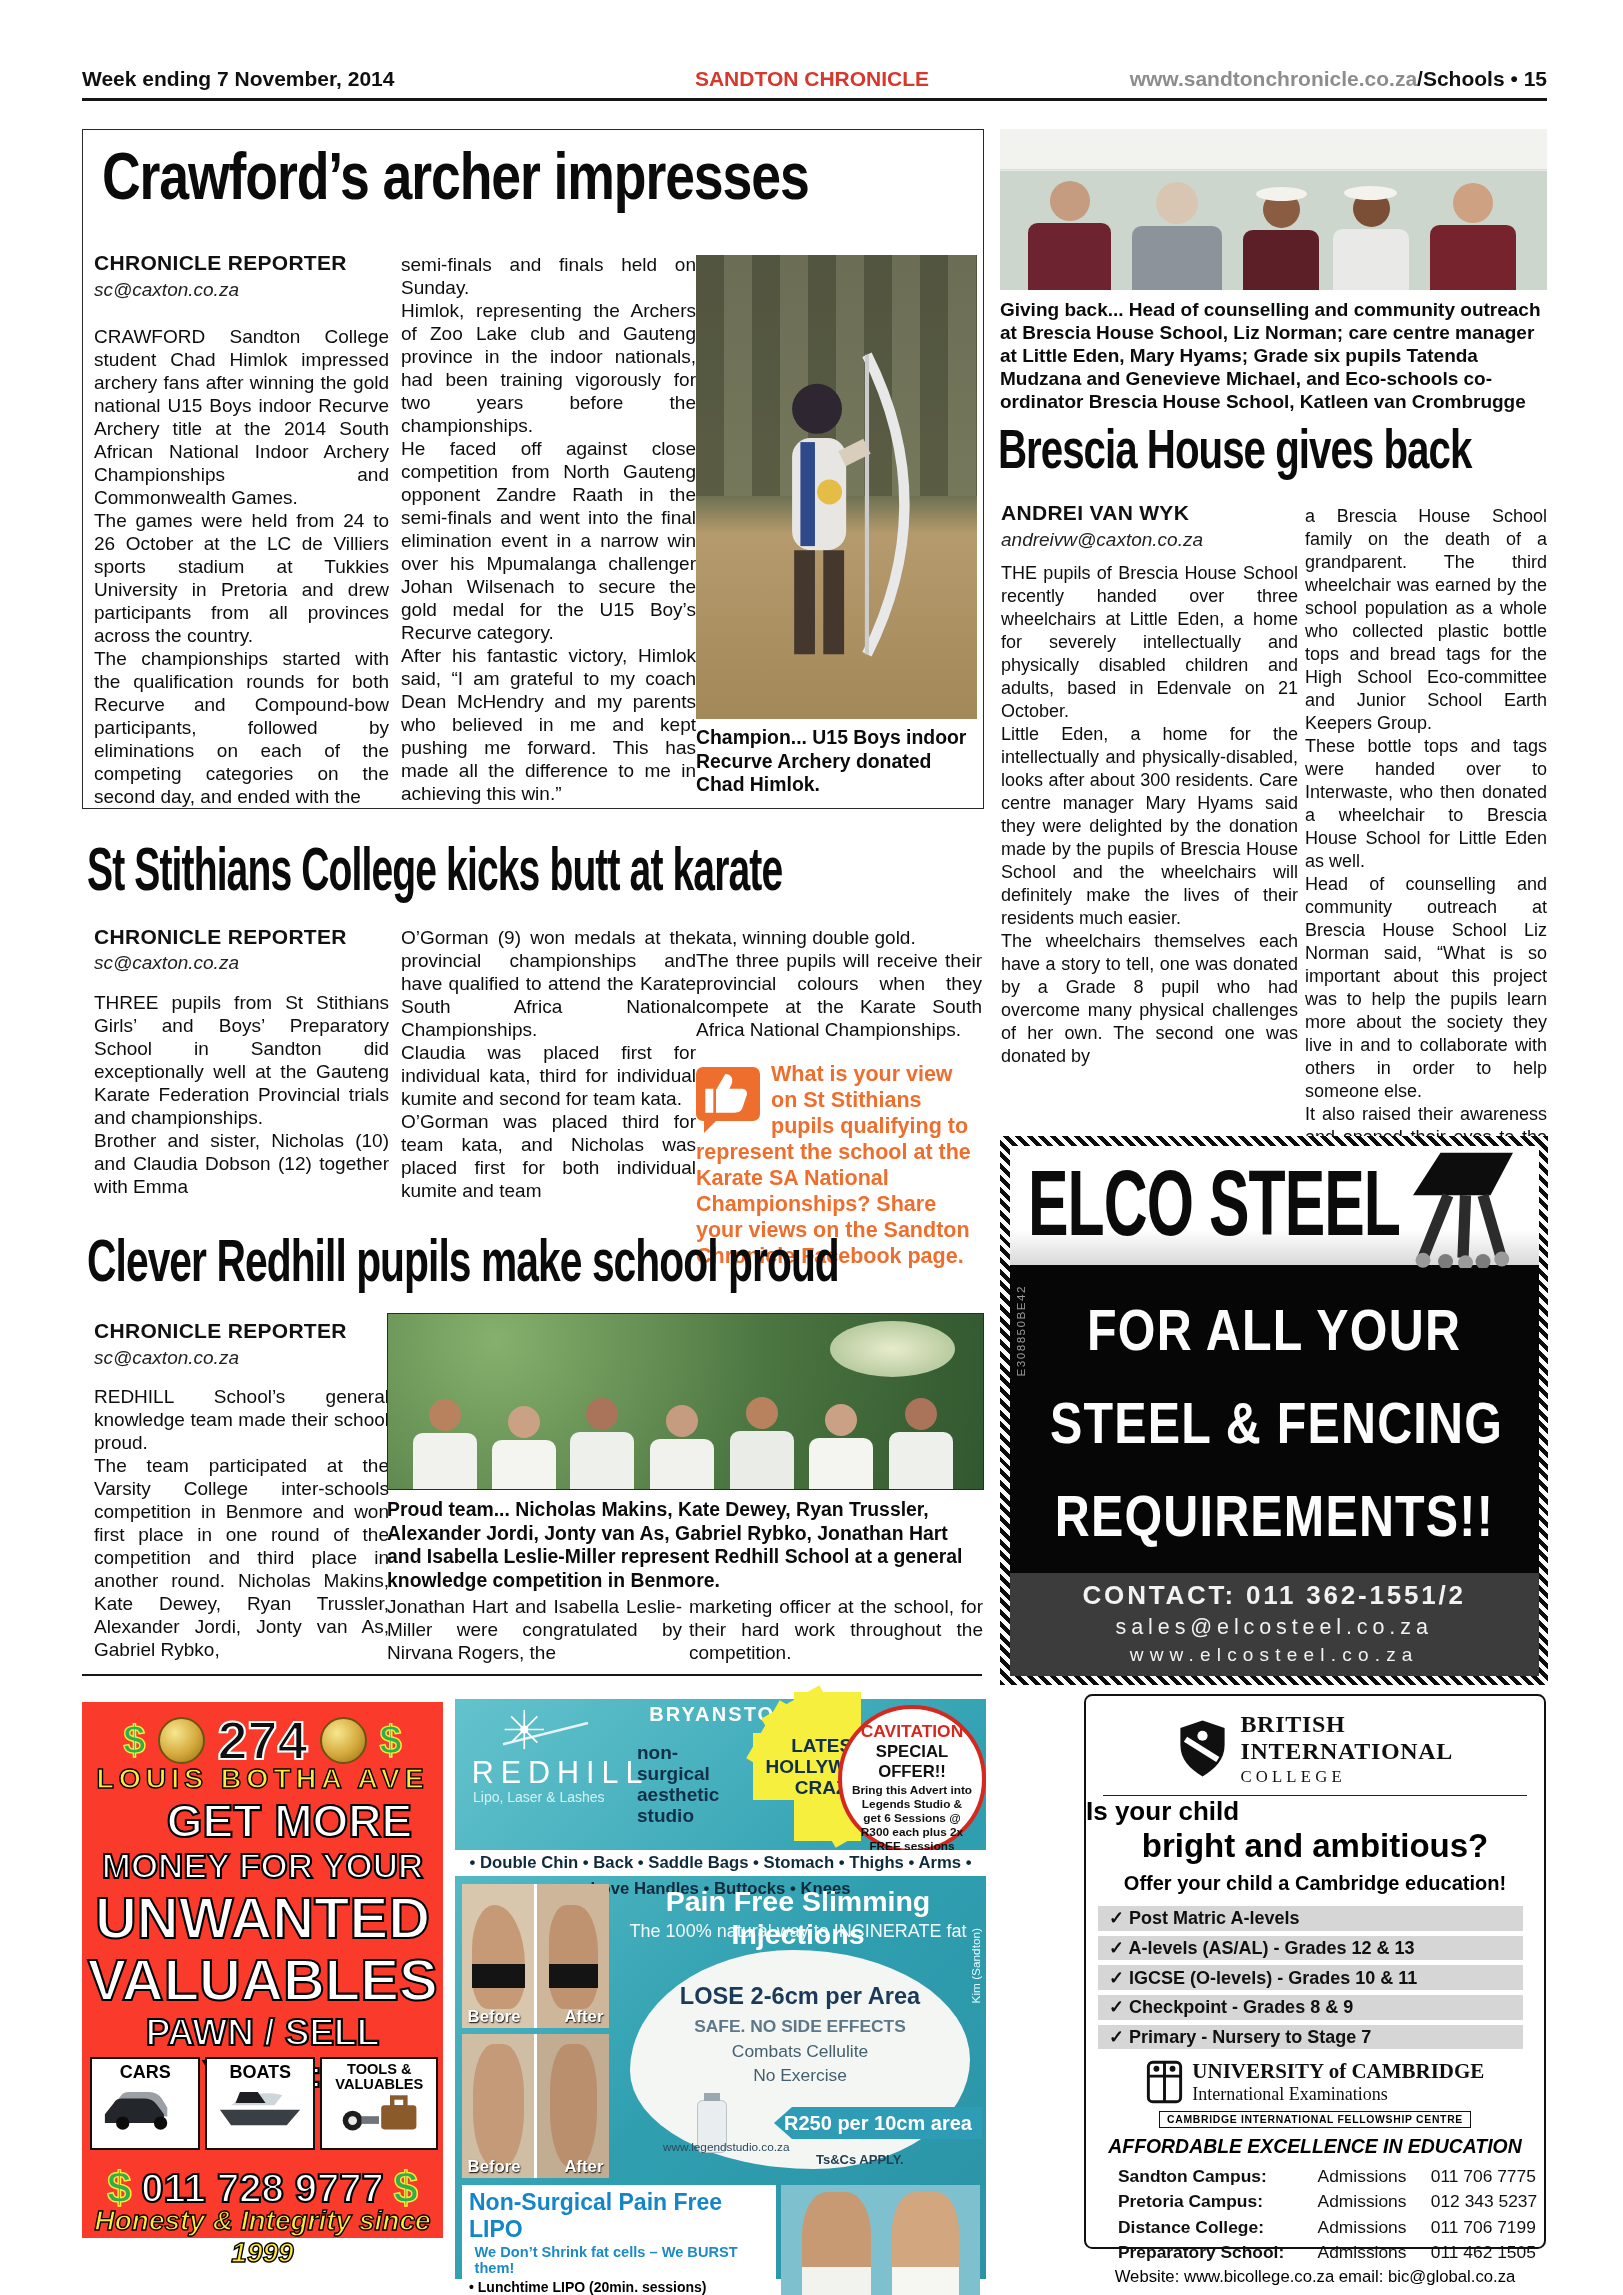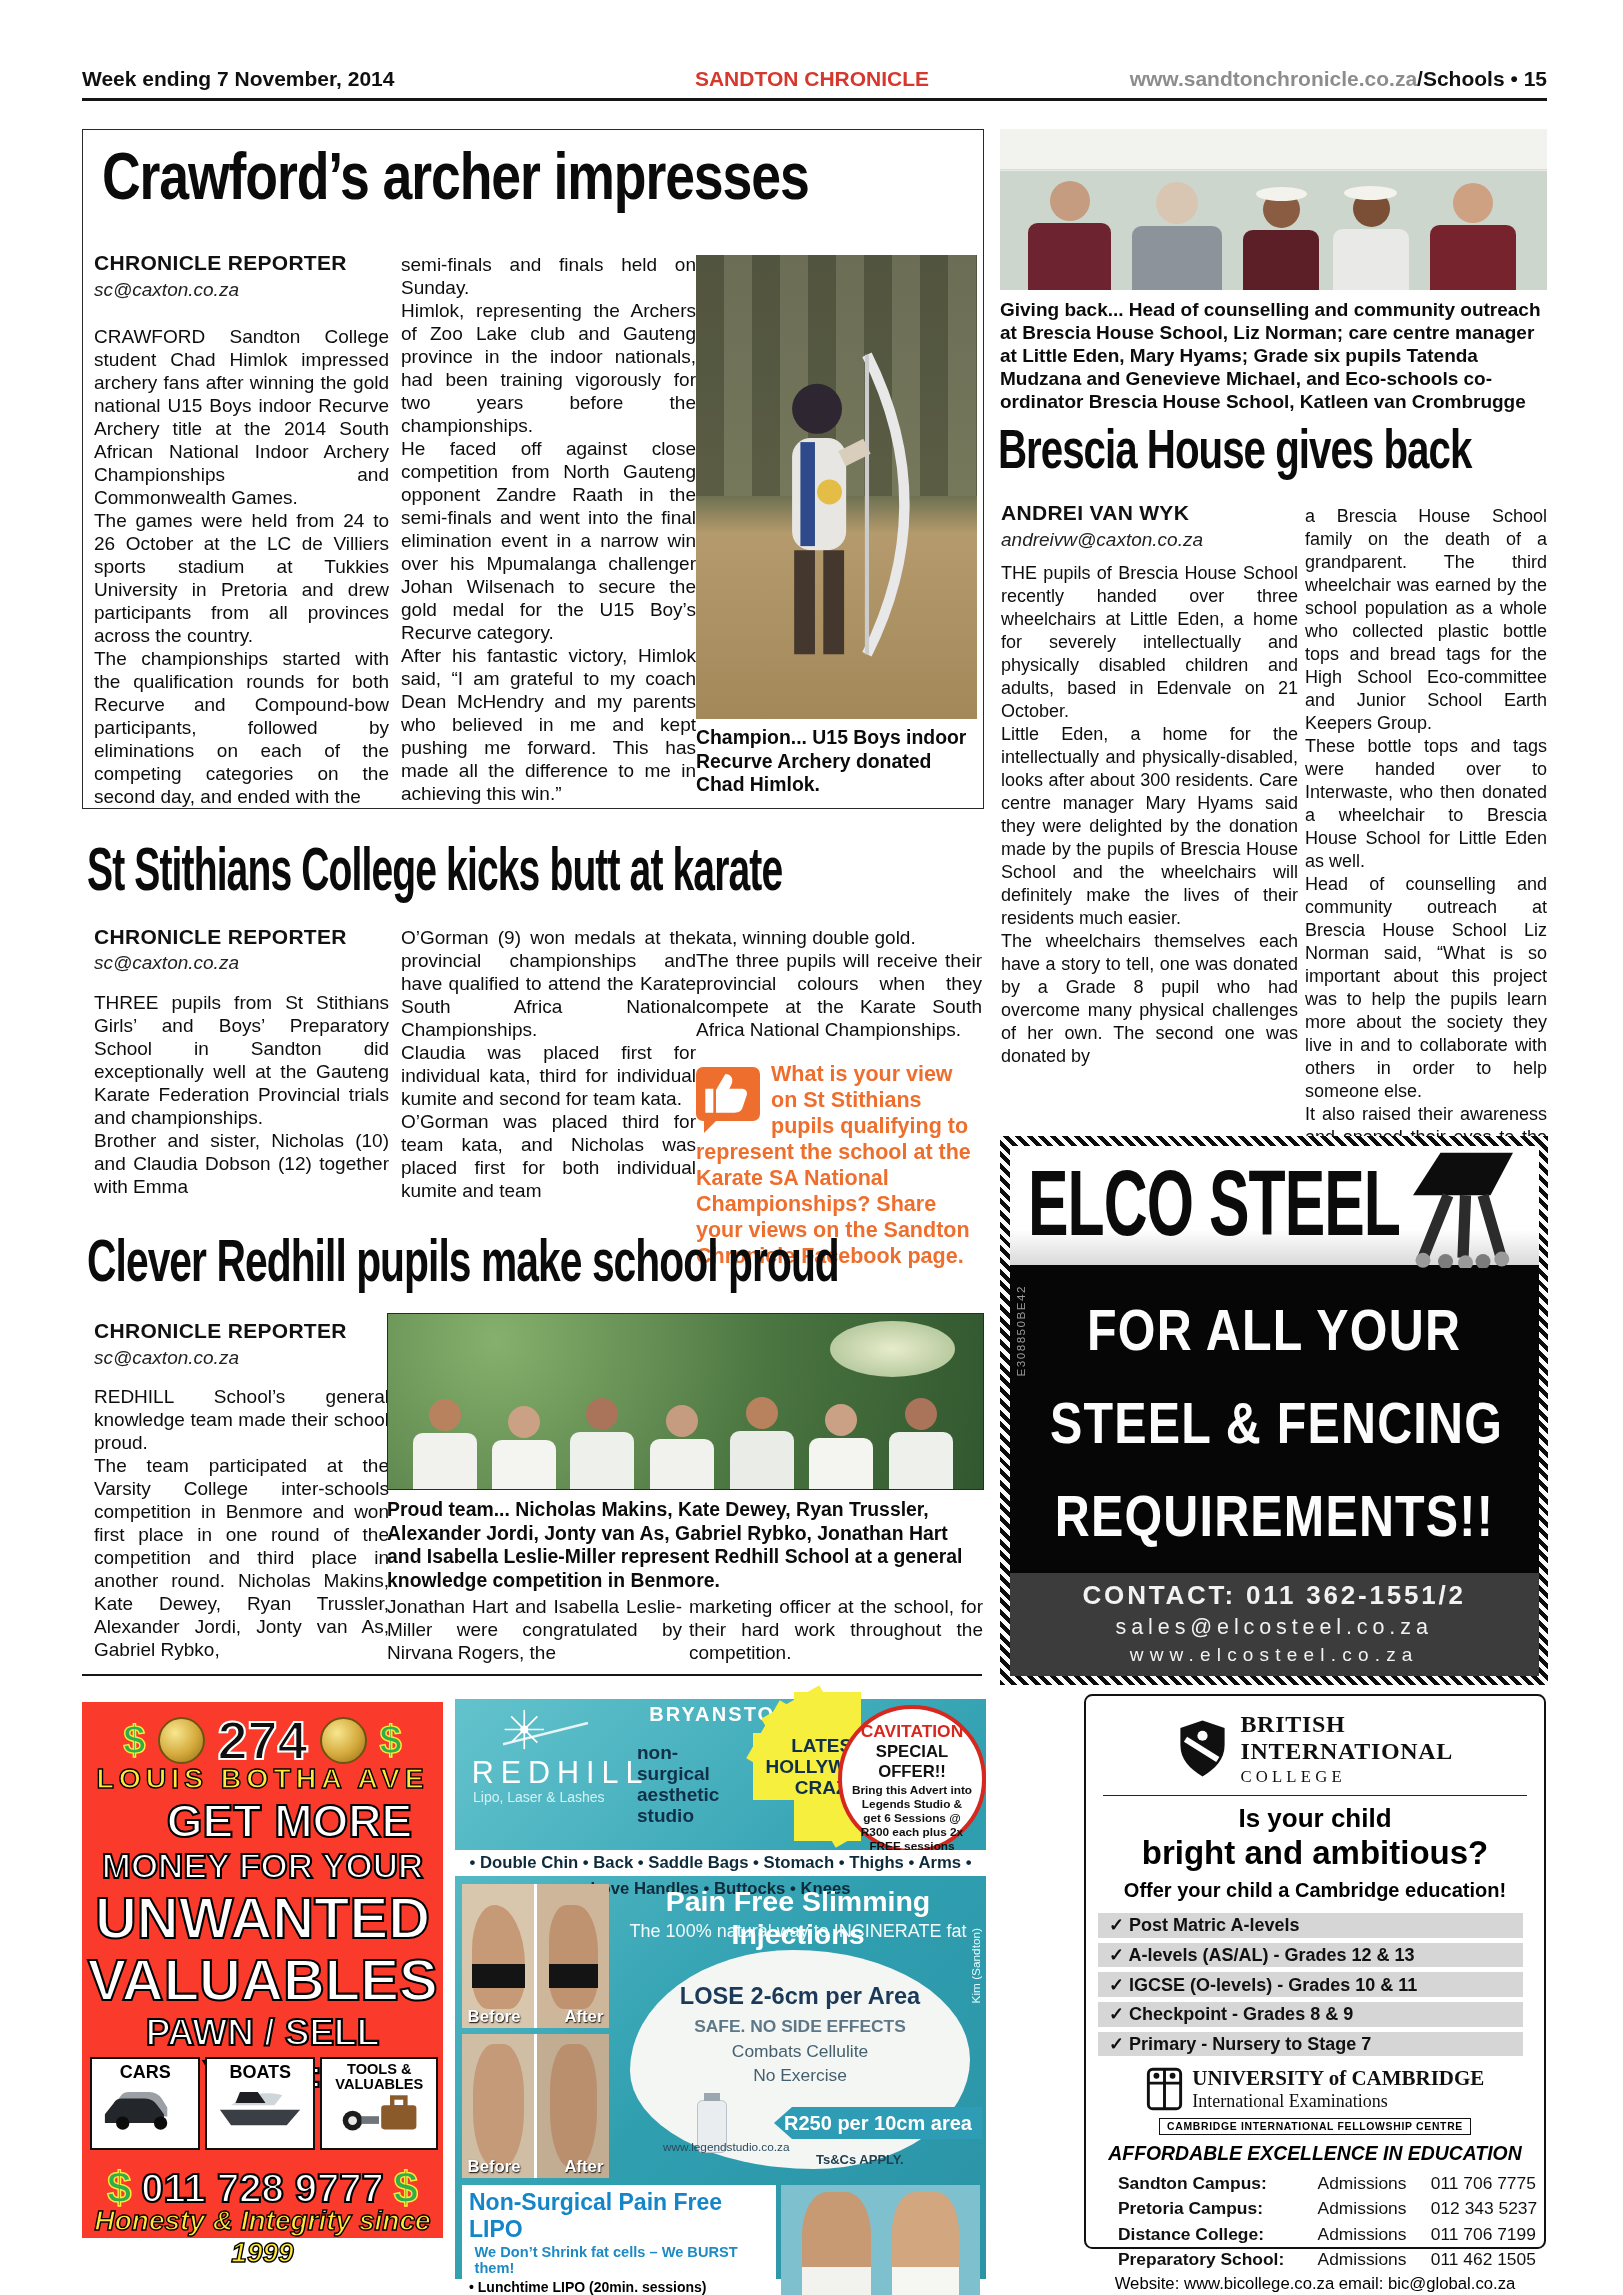--- a/index.html
+++ b/index.html
@@ -366,21 +366,21 @@
         <path d="M30 2l26 9v20c0 17-11 28-26 37C15 59 4 48 4 31V11z" fill="#101010"></path>
         <path d="M10 24l38 24" stroke="#ffffff" stroke-width="7"></path>
         <circle cx="30" cy="20" r="6" fill="#ffffff"></circle>
       </svg>
       <div class="serif" style="text-align:left;color:#101010;">
         <div style="font-weight:700;font-size:24px;letter-spacing:0.7px;">BRITISH</div>
         <div style="font-weight:700;font-size:24px;letter-spacing:0.7px;">INTERNATIONAL</div>
         <div style="font-size:16.7px;letter-spacing:4.2px;margin-top:1.4px;">COLLEGE</div>
       </div>
     </div>
-    <div style="text-align:center;font-weight:700;font-size:26px;margin-top:7px;">Is your child</div>
+    <div style="text-align:left;font-weight:700;font-size:26px;">Is your child</div>
     <div style="text-align:center;font-weight:800;font-size:33px;">bright and ambitious?</div>
     <div style="text-align:center;font-weight:700;font-size:20px;margin-top:7px;">Offer your child a Cambridge education!</div>
 
     <div style="margin:11px 21px 0 12px;">
       <div class="bic-bar"><span>✓</span> <span>Post Matric A-levels</span></div>
       <div class="bic-bar"><span>✓</span> <span>A-levels (AS/AL) - Grades 12 &amp; 13</span></div>
       <div class="bic-bar"><span>✓</span> <span>IGCSE (O-levels) - Grades 10 &amp; 11</span></div>
       <div class="bic-bar"><span>✓</span> <span>Checkpoint - Grades 8 &amp; 9</span></div>
       <div class="bic-bar"><span>✓</span> <span>Primary - Nursery to Stage 7</span></div>
     </div>

